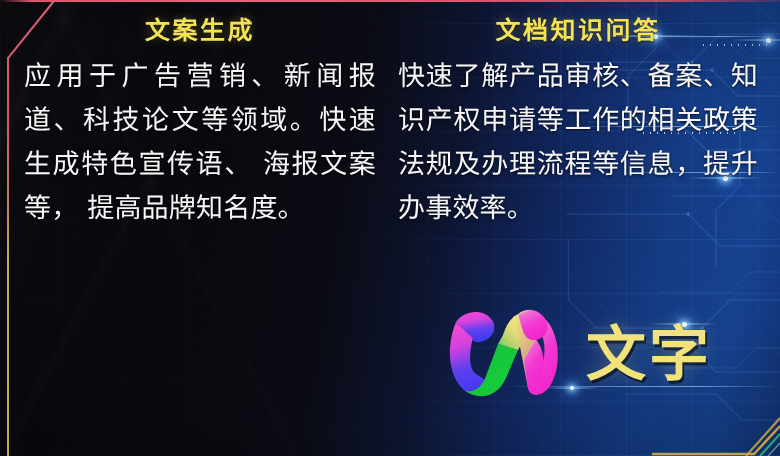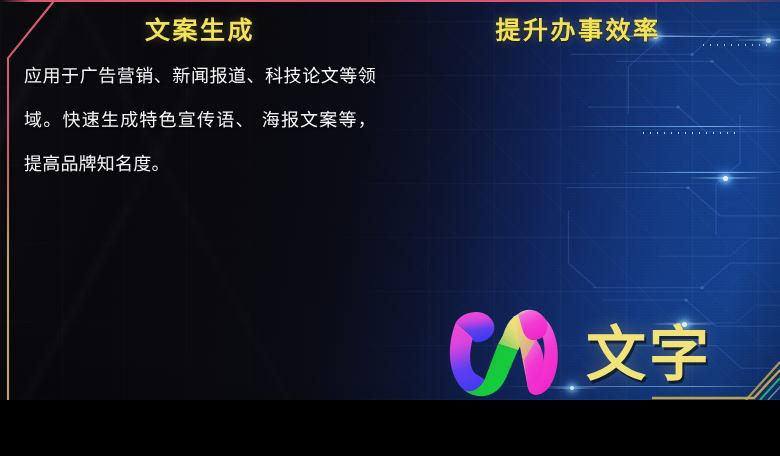--- a/index.html
+++ b/index.html
@@ -8,21 +8,21 @@
     padding: 0;
     background: #000;
   }
   body {
     font-family: "DejaVu Sans", "Liberation Sans", sans-serif;
   }
 
   #slide {
     position: relative;
     width: 780px;
-    height: 400px;
+    height: 456px;
     overflow: hidden;
     background: #15803d;
   }
 
   
   .bg-base {
     position: absolute;
     inset: 0;
     background:
       linear-gradient(100deg,
@@ -236,21 +236,21 @@
     font-weight: 700;
     letter-spacing: 2.5px;
     text-align: center;
     line-height: 1;
     text-shadow: 0 0 10px rgba(245,225,90,0.30), 0 1px 2px rgba(0,0,0,0.85);
     white-space: nowrap;
   }
 
   .card-body {
     color: #f7f7f9;
-    font-size: 18px;
+    font-size: 27px;
     line-height: 44px;
     letter-spacing: 0.2px;
     text-shadow: 0 1px 3px rgba(0,0,0,0.8);
     text-align: justify;
     text-justify: inter-ideograph;
   }
 
   
   #card-copywriting { left: 24px;  top: 18px;  width: 352px; }
   #card-copywriting .card-body { margin-top: 11px; }
@@ -388,21 +388,22 @@
   </svg>
 
   <div class="cards">
 
     <div class="card" id="card-copywriting">
       <div class="card-title">文案生成</div>
       <div class="card-body">应用于广告营销、新闻报道、科技论文等领域。快速生成特色宣传语、 海报文案等， 提高品牌知名度。</div>
     </div>
 
     <div class="card" id="card-knowledge">
-      <div class="card-title">提升办事效率</div>
+      <div class="card-title">文档知识问答</div>
+      <div class="card-body">快速了解产品审核、备案、知识产权申请等工作的相关政策法规及办理流程等信息，提升办事效率。</div>
     </div>
 
   </div>
 
   <div class="logo-lockup">
 
     <svg class="logo-mark" viewBox="0 0 128 108">
       <defs>
         <linearGradient id="gLeftArm" x1="0.25" y1="0" x2="0.45" y2="1">
           <stop offset="0%" stop-color="#f24ad2"></stop>

